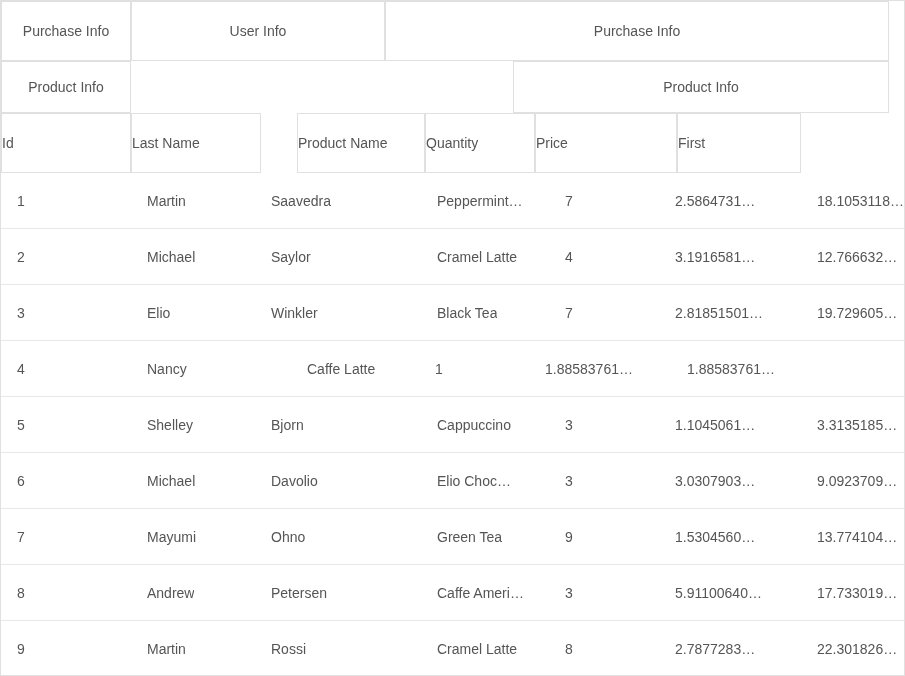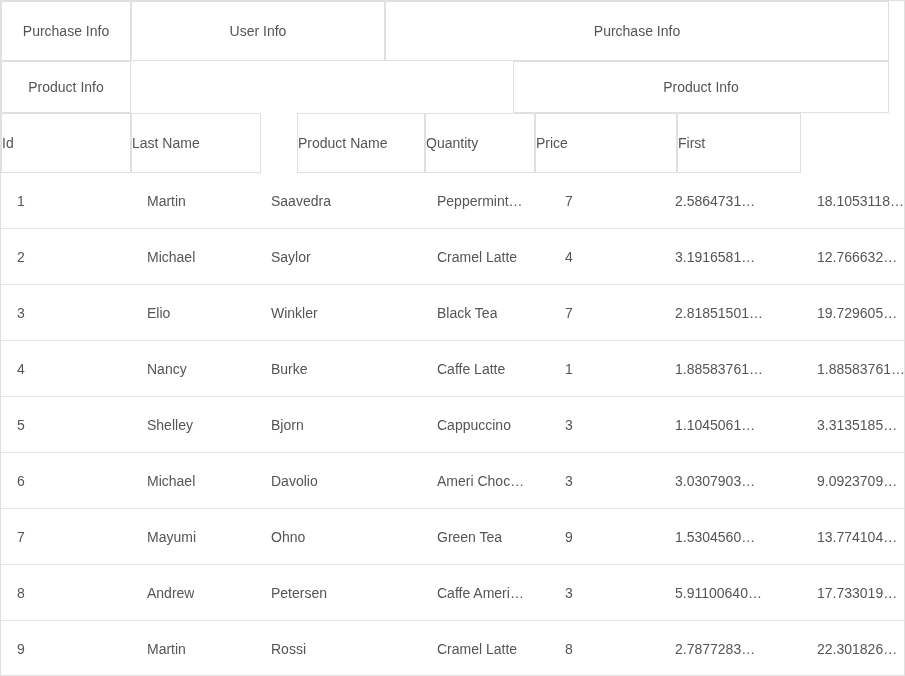--- a/index.html
+++ b/index.html
@@ -191,23 +191,20 @@
             <span>19.729605…</span>
           </div>
         </div>
         <div class="data-row">
           <div class="data-cell col-id">
             <span>4</span>
           </div>
           <div class="data-cell col-first">
             <span>Nancy</span>
           </div>
-          <div class="data-cell col-last">
-            <span>Burke</span>
-          </div>
           <div class="data-cell col-prod">
             <span>Caffe Latte</span>
           </div>
           <div class="data-cell col-qty">
             <span>1</span>
           </div>
           <div class="data-cell col-price">
             <span>1.88583761…</span>
           </div>
           <div class="data-cell col-total">
@@ -241,21 +238,21 @@
           <div class="data-cell col-id">
             <span>6</span>
           </div>
           <div class="data-cell col-first">
             <span>Michael</span>
           </div>
           <div class="data-cell col-last">
             <span>Davolio</span>
           </div>
           <div class="data-cell col-prod">
-            <span>Ameri Choc…</span>
+            <span>Elio Choc…</span>
           </div>
           <div class="data-cell col-qty">
             <span>3</span>
           </div>
           <div class="data-cell col-price">
             <span>3.0307903…</span>
           </div>
           <div class="data-cell col-total">
             <span>9.0923709…</span>
           </div>

